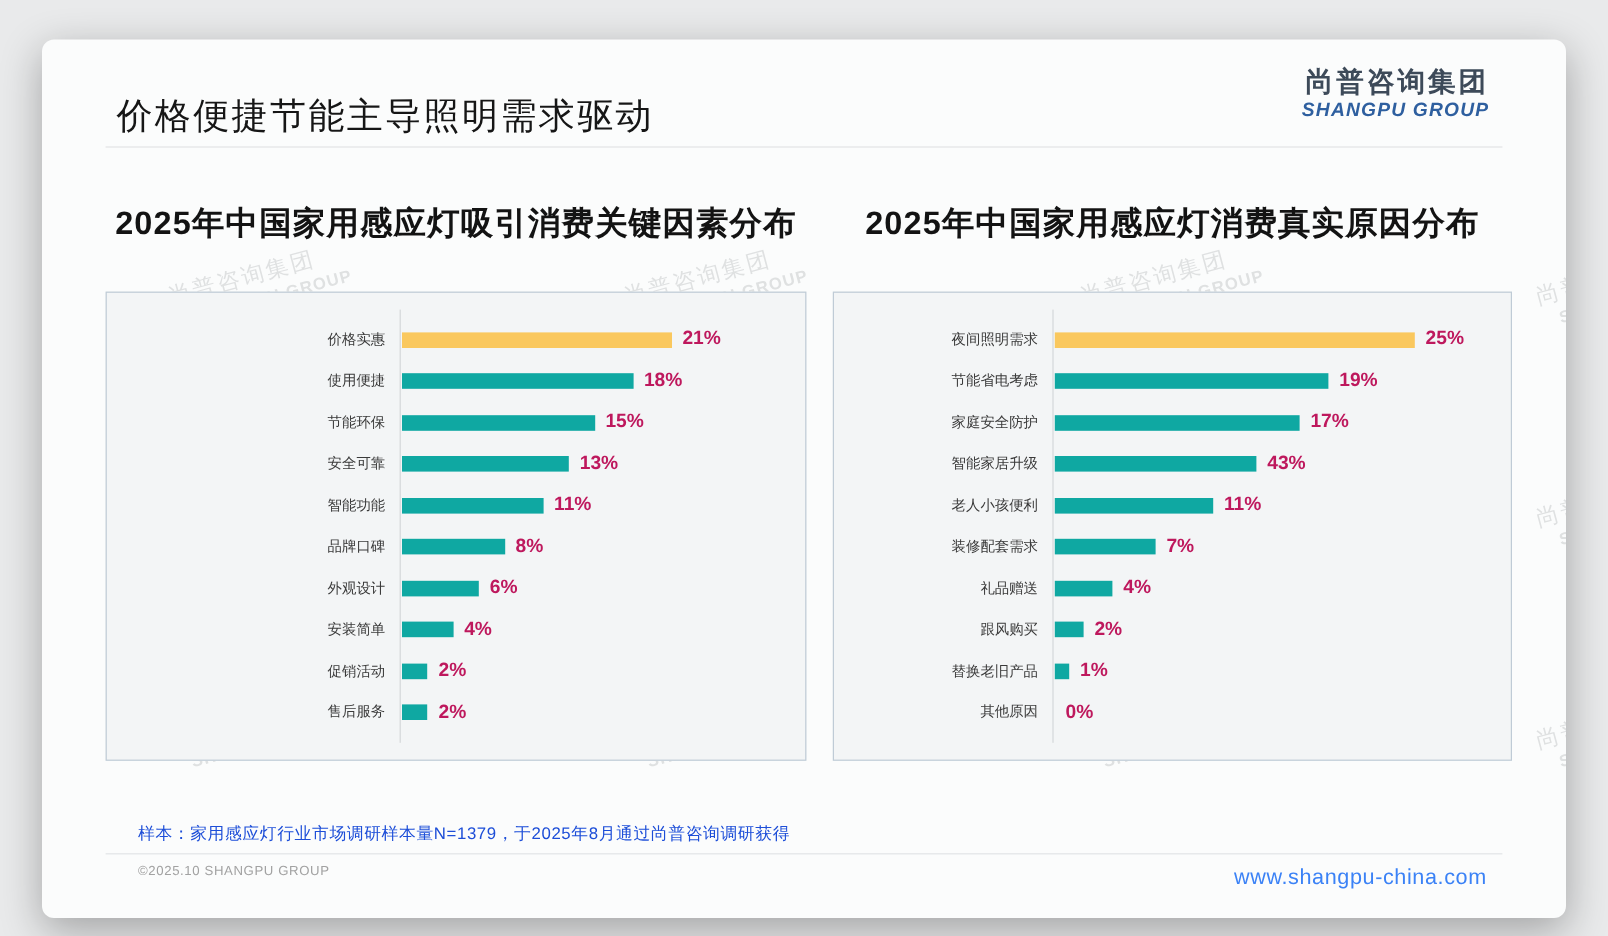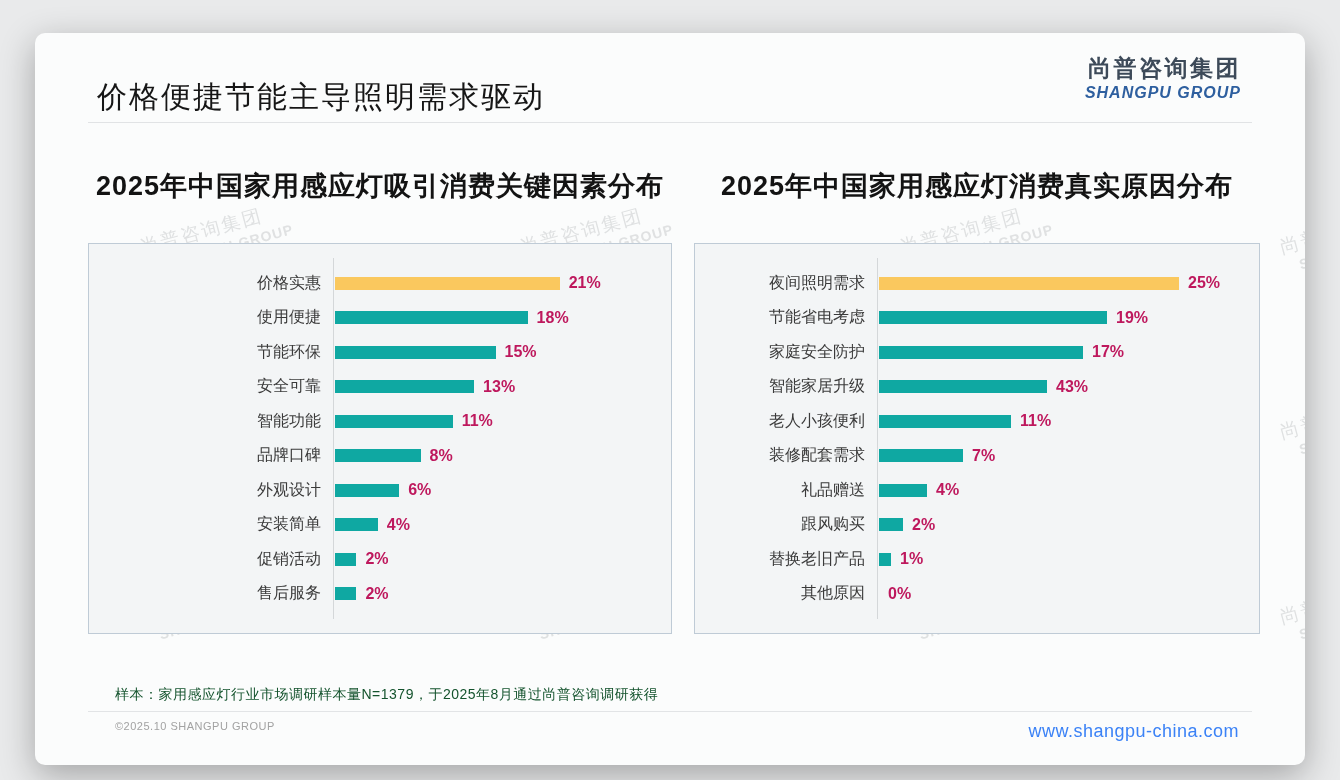--- a/index.html
+++ b/index.html
@@ -37,27 +37,27 @@
   .panel {
     position:absolute; top:210px; height:391px;
     background:#f3f5f6; border:1px solid #bfcbd6;
   }
   .panel.left  { left:53px;  width:584px; }
   .panel.right { left:659px; width:566px; }
   .rows { position:absolute; left:0; right:10px; top:22px; bottom:22px; display:flex; flex-direction:column; }
   .axis-line { position:absolute; top:-8px; bottom:-8px; width:1px; background:#d4d7d9; }
   .row { flex:1; display:flex; align-items:center; }
   .cat {
-    text-align:right; padding-right:12px; font-size:16px; color:#3a3a3a;
+    text-align:right; padding-right:12px; font-size:12px; color:#3a3a3a;
     white-space:nowrap; flex:none;
   }
   .bar { height:13px; margin-left:2px; flex:none; }
   .val { margin-left:9px; font-size:16px; color:#be185d; white-space:nowrap;font-weight:bold; }
   
-  .footnote { position:absolute; left:80px; top:653px; font-size:14px; color:#14532d; letter-spacing:.5px; }
+  .footnote { position:absolute; left:80px; top:653px; font-size:14px; color:#1d4ed8; letter-spacing:.5px; }
   .footer-divider { position:absolute; left:53px; right:53px; top:678px; height:1px; background:#e2e4e6; }
   .copyright { position:absolute; left:80px; top:687px; font-size:11px; color:#a2a2a2; letter-spacing:.5px; }
   .site { position:absolute; right:66px; top:688px; font-size:18px; color:#3b82f6; letter-spacing:.5px; }
   
   .wm-layer { position:absolute; inset:0; z-index:1; pointer-events:none; }
   .wm {
     position:absolute; transform:rotate(-15deg); opacity:.42; color:#b9bcbe;
     white-space:nowrap; text-align:left;
   }
   .wm .wm-cn { font-size:19px; letter-spacing:2px; display:block; }

